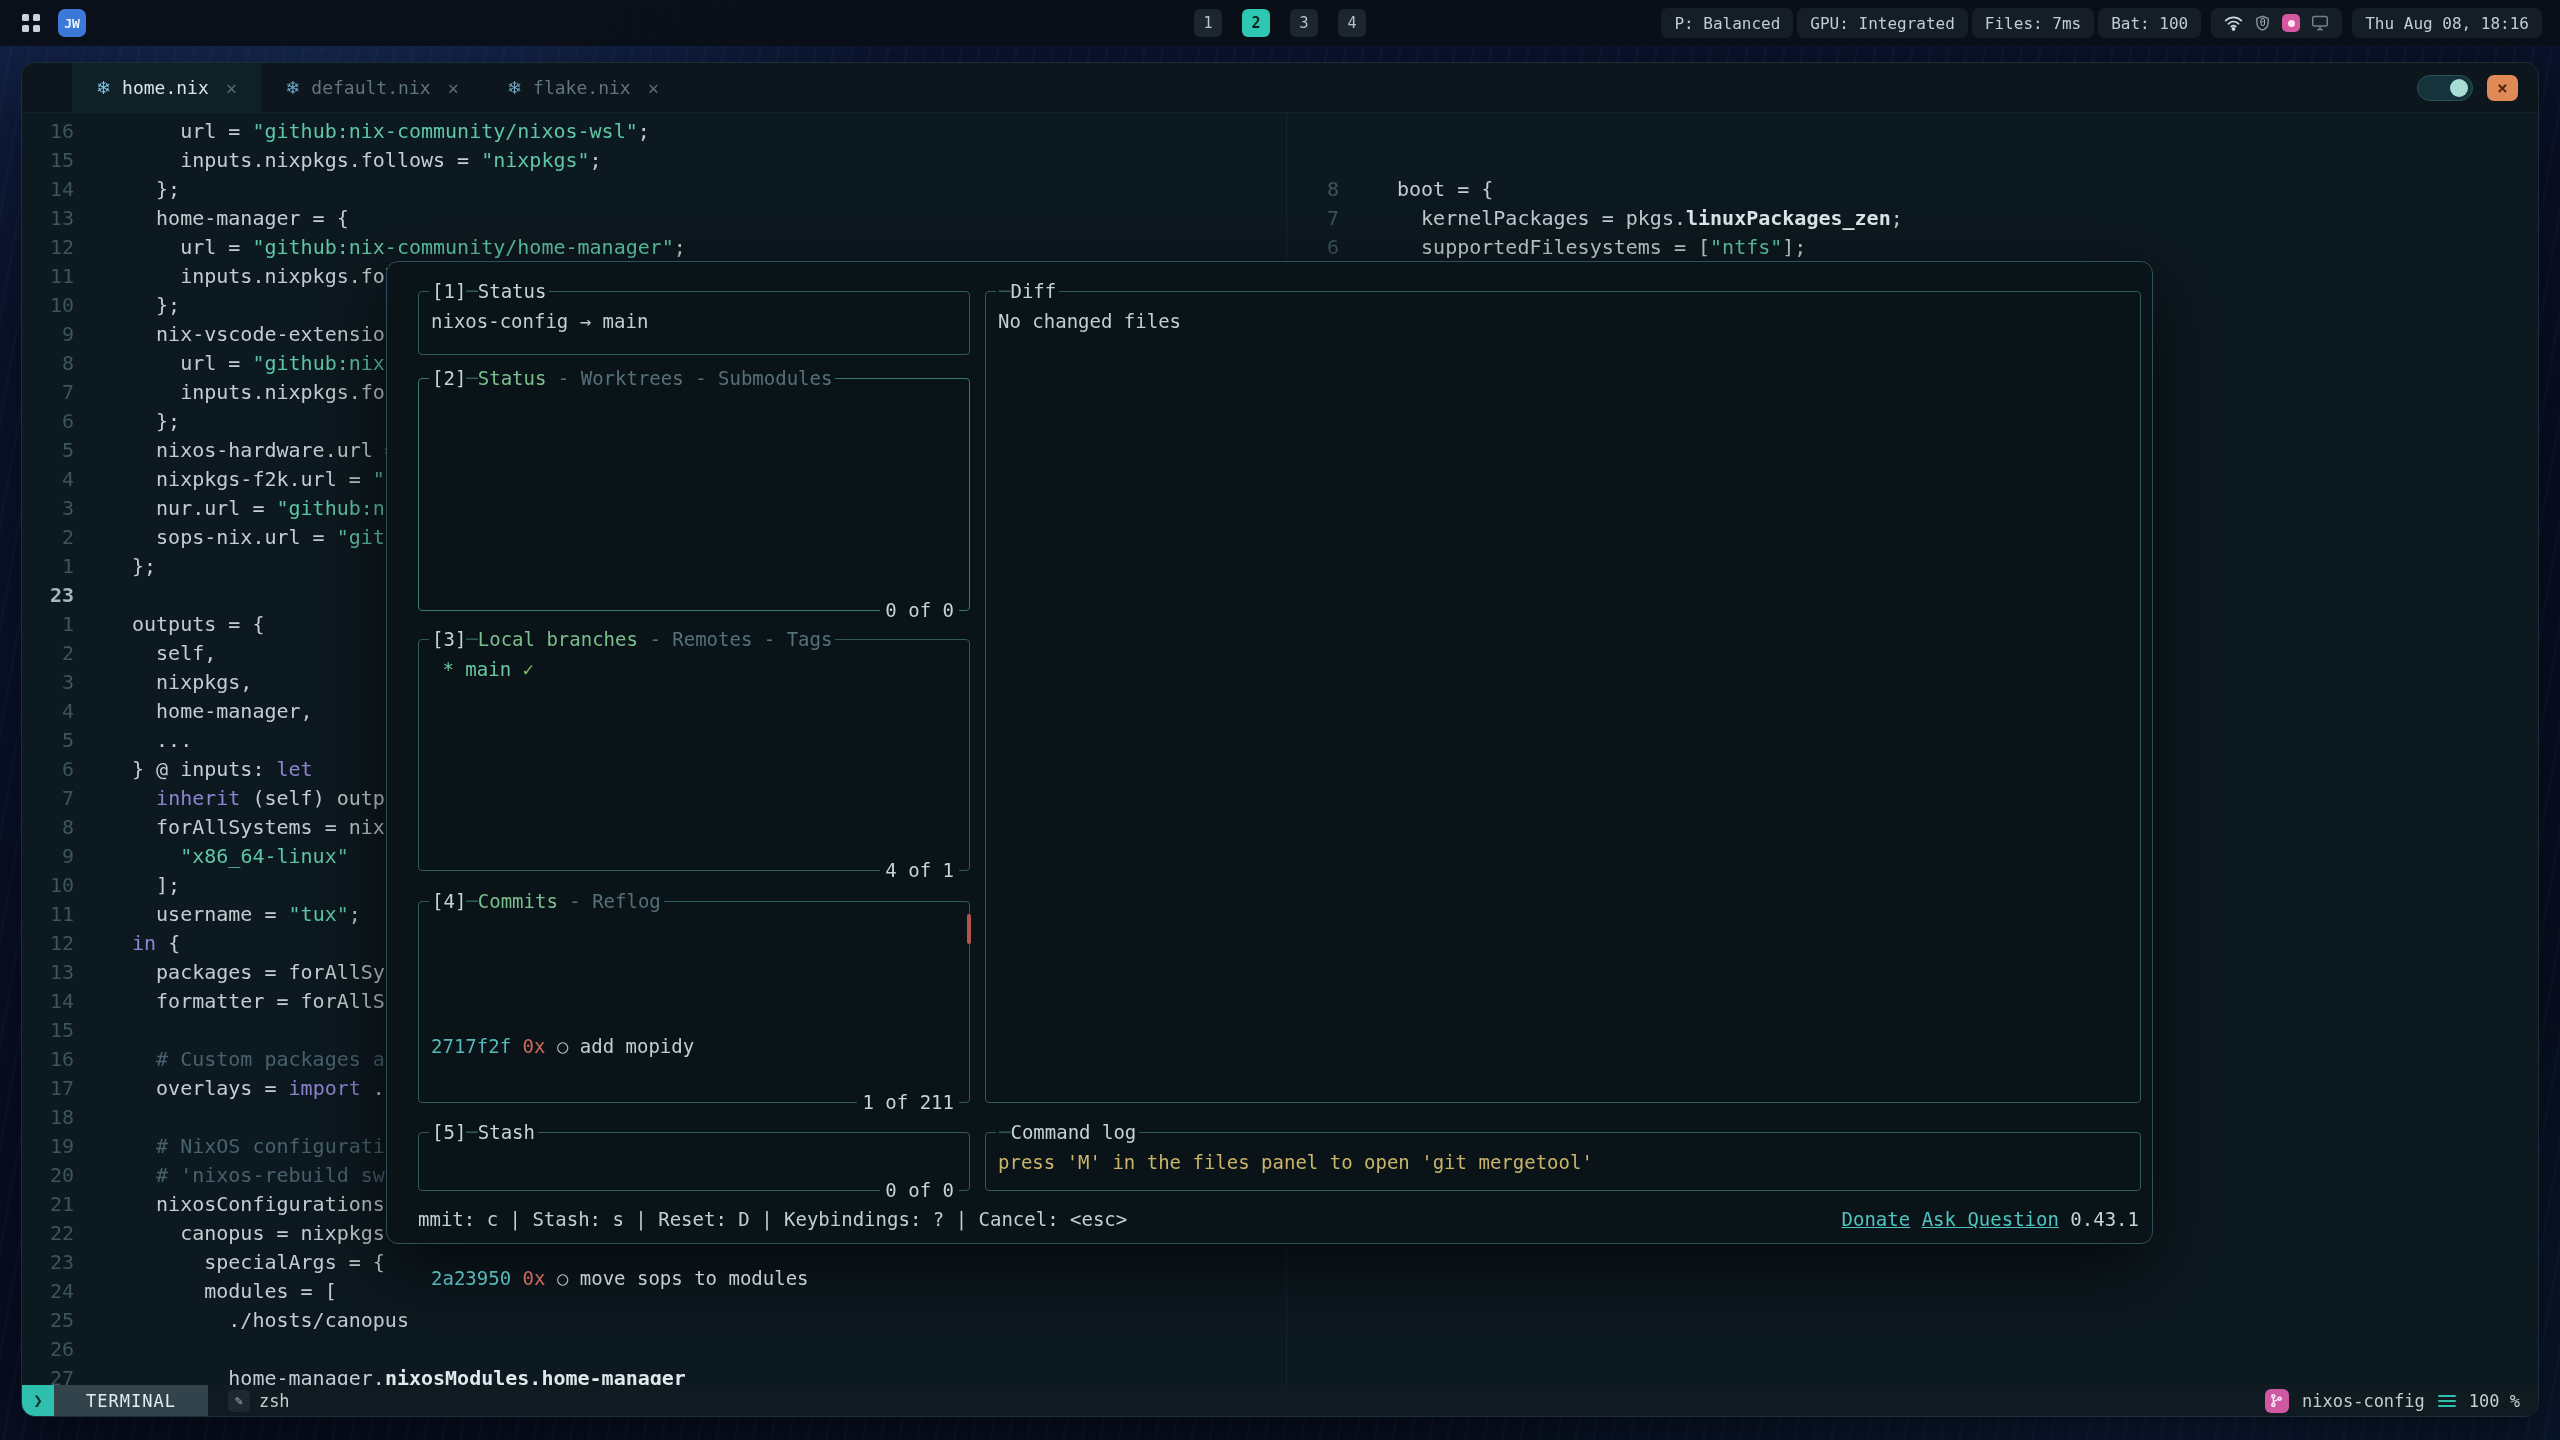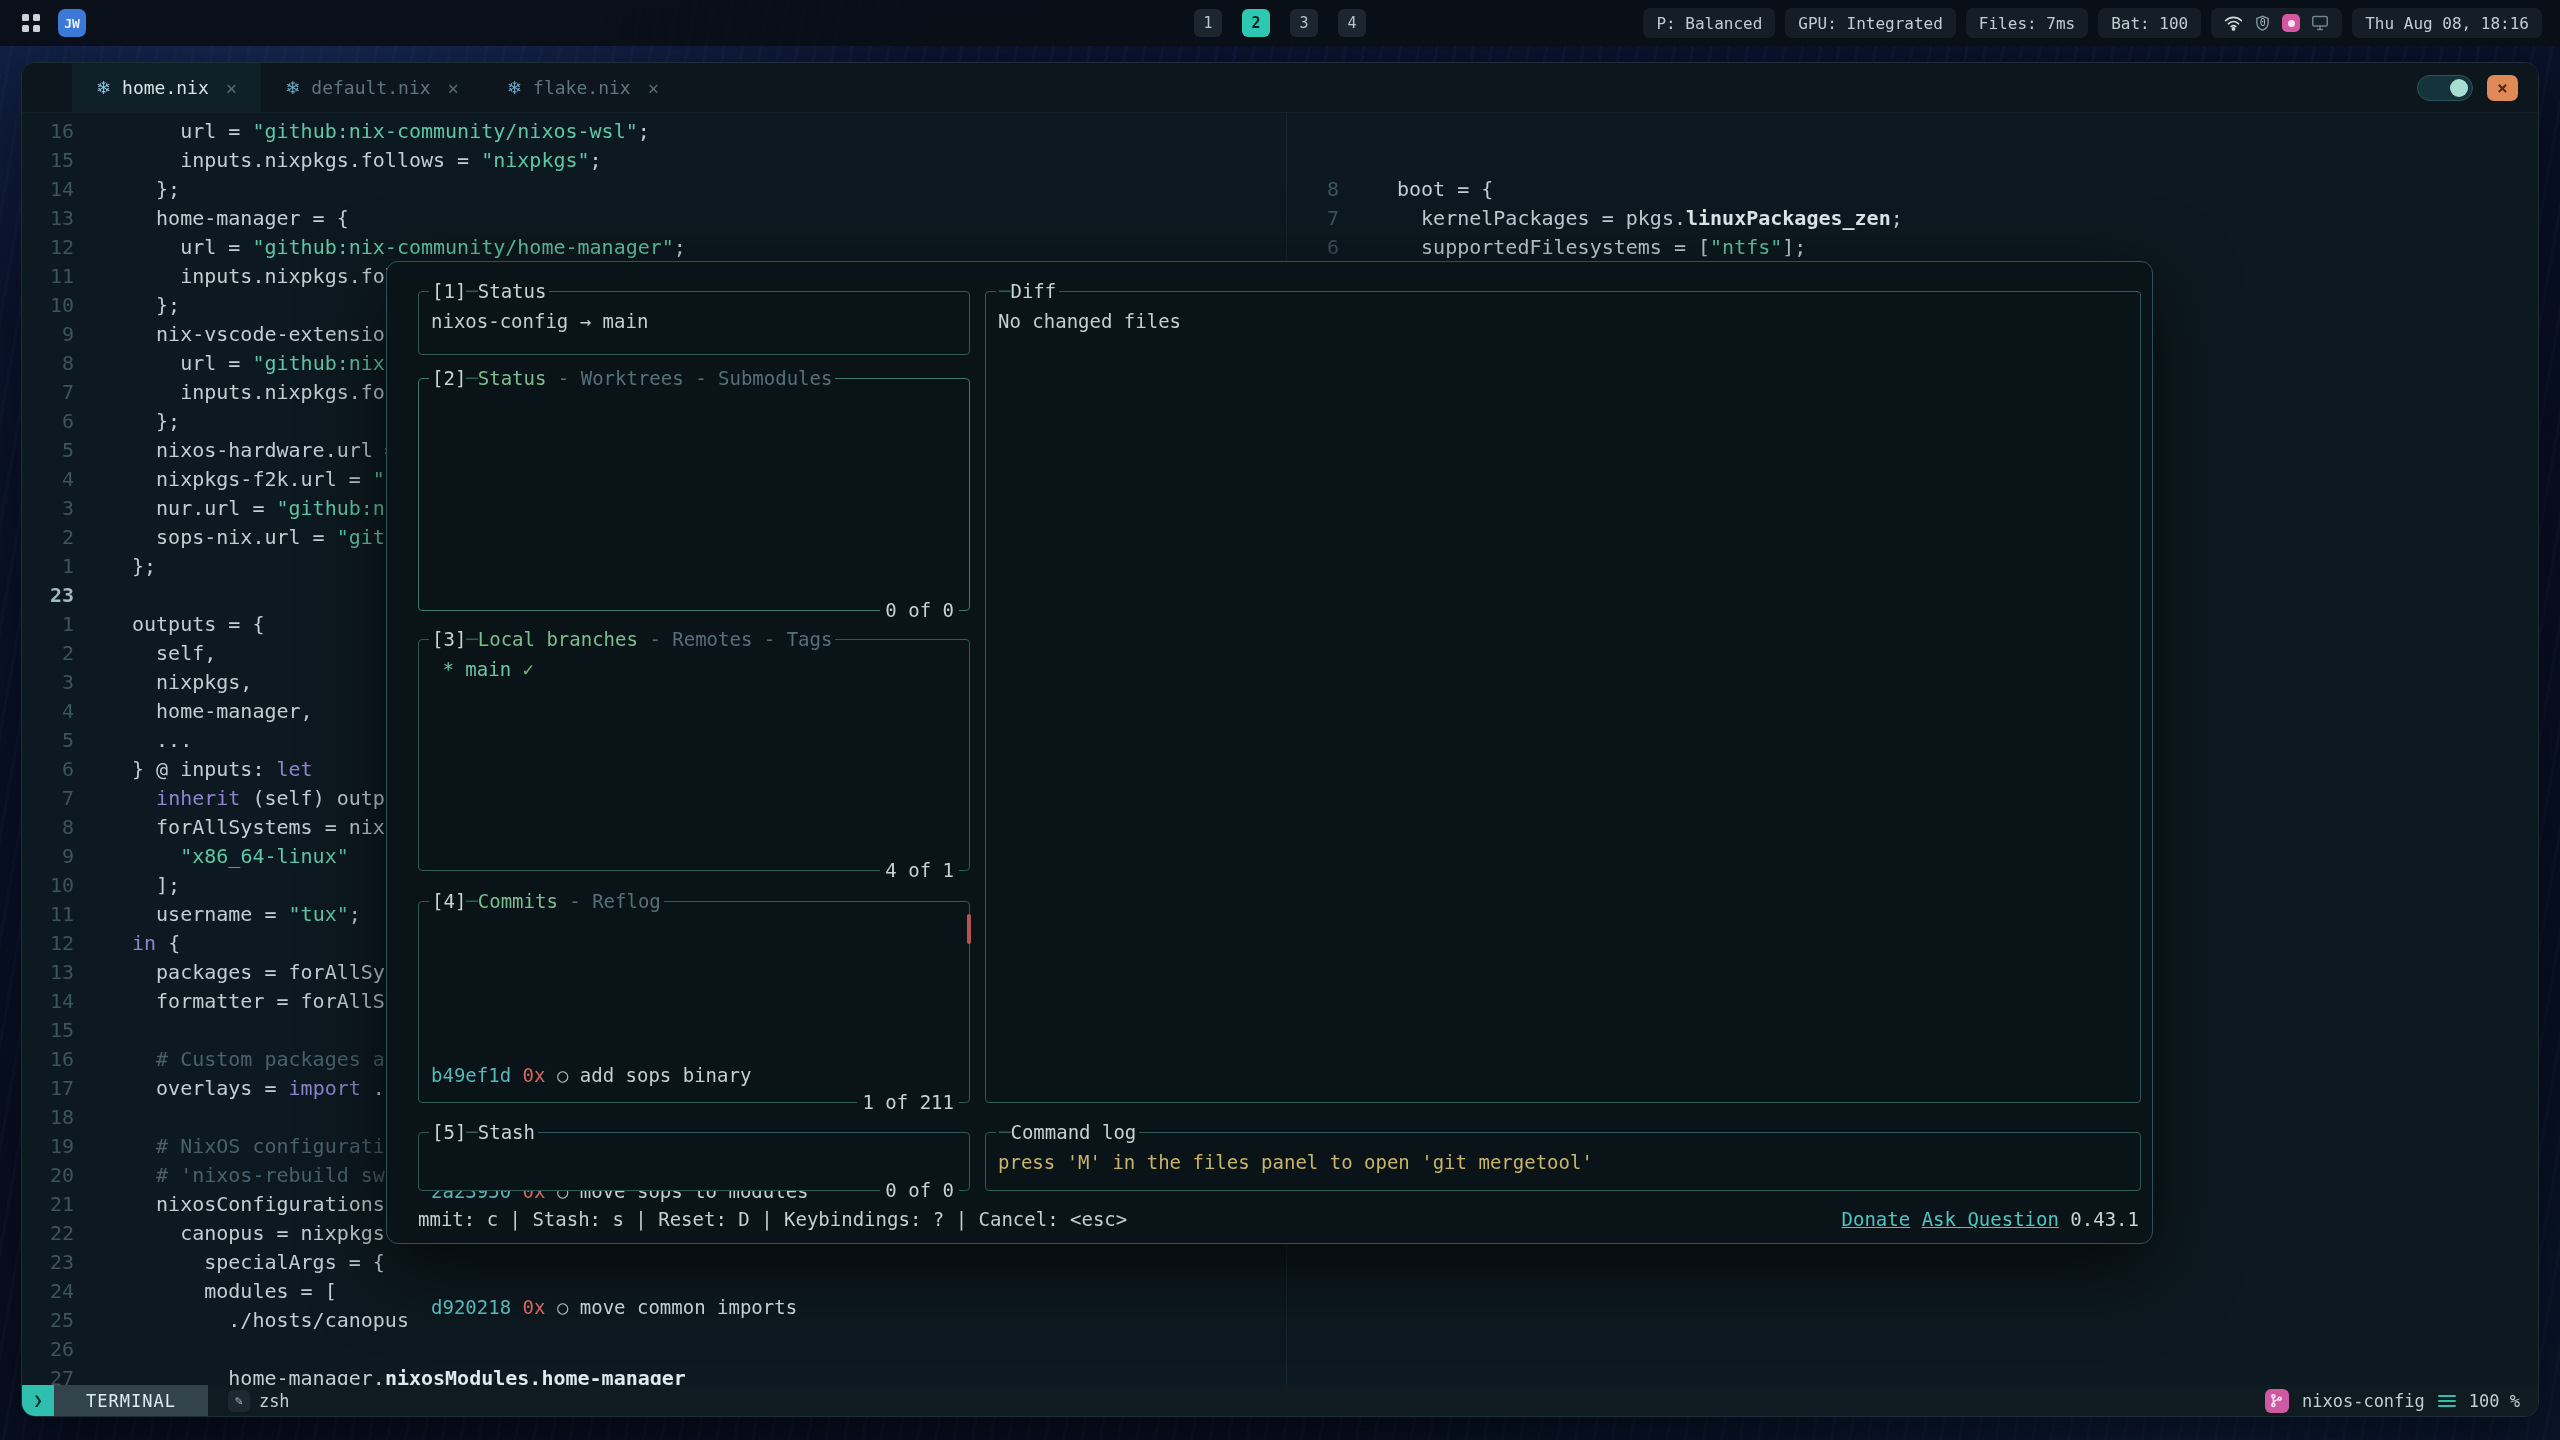--- a/index.html
+++ b/index.html
@@ -135,21 +135,21 @@
       <div class="ws">1</div>
 
       <div class="ws active">2</div>
 
       <div class="ws">3</div>
 
       <div class="ws">4</div>
     </div>
 
   <div class="tb-right">
-    <span style="display:flex;gap:10px">
+    <span style="display:flex;gap:4px">
 
         <span class="seg">P: Balanced</span>
 
         <span class="seg">GPU: Integrated</span>
 
         <span class="seg">Files: 7ms</span>
 
         <span class="seg">Bat: 100</span>
       </span>
     <span class="seg tray">
@@ -234,20 +234,21 @@
         <div class="panel-title"><span>[3]</span><span class="title-sep">─</span><span class="tab-active">Local branches</span><span class="tab-rest"> - Remotes - Tags</span></div>
         <div class="panel-body"><span class="branch-star"> * </span><span class="branch-name">main</span><span class="branch-check"> ✓</span></div>
         <div class="panel-count">4 of 1</div>
       </div>
 
       <div class="panel p-commits">
         <div class="panel-title"><span>[4]</span><span class="title-sep">─</span><span class="tab-active">Commits</span><span class="tab-rest"> - Reflog</span></div>
         <div class="panel-body">
           
         
+            <div class="commit-row"><span class="c-hash">2717f2f</span><span> </span><span class="c-mark">0x</span><span> </span><span class="c-node">○</span><span> </span><span class="c-msg">add mopidy</span></div>
           
             <div class="commit-row"><span class="c-hash">b49ef1d</span><span> </span><span class="c-mark">0x</span><span> </span><span class="c-node">○</span><span> </span><span class="c-msg">add sops binary</span></div>
           
             <div class="commit-row"><span class="c-hash">2a23950</span><span> </span><span class="c-mark">0x</span><span> </span><span class="c-node">○</span><span> </span><span class="c-msg">move sops to modules</span></div>
           
             <div class="commit-row"><span class="c-hash">d920218</span><span> </span><span class="c-mark">0x</span><span> </span><span class="c-node">○</span><span> </span><span class="c-msg">move common imports</span></div>
           
             
           
             

